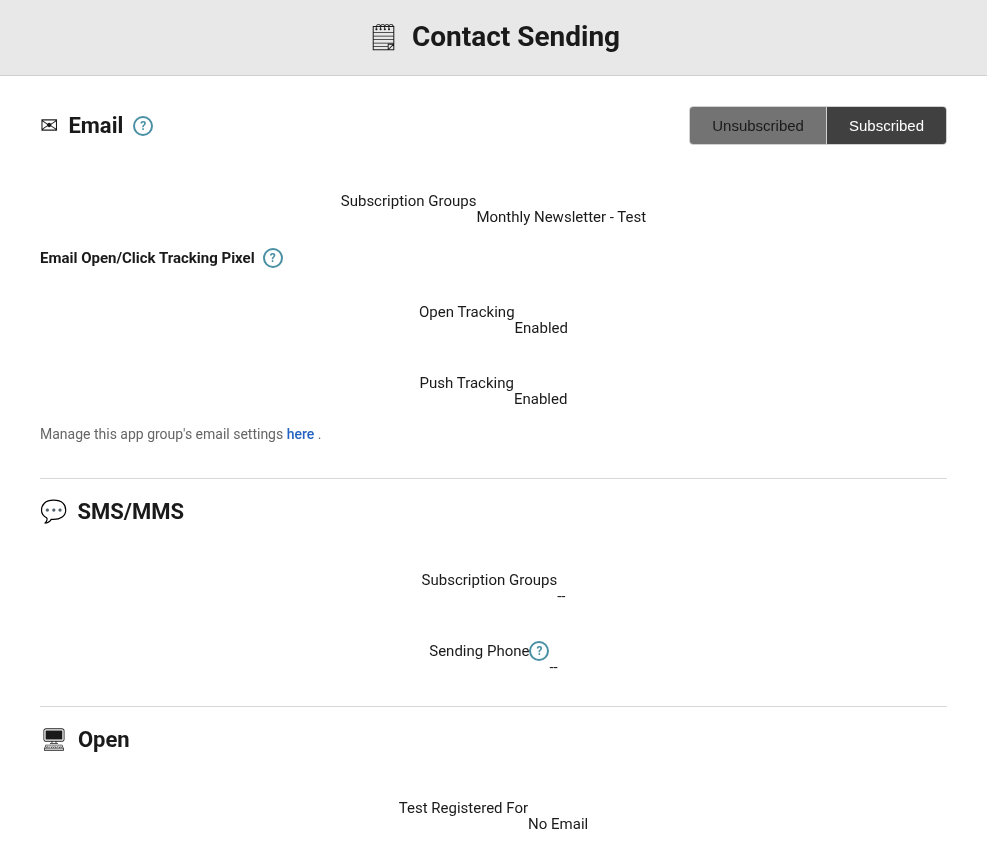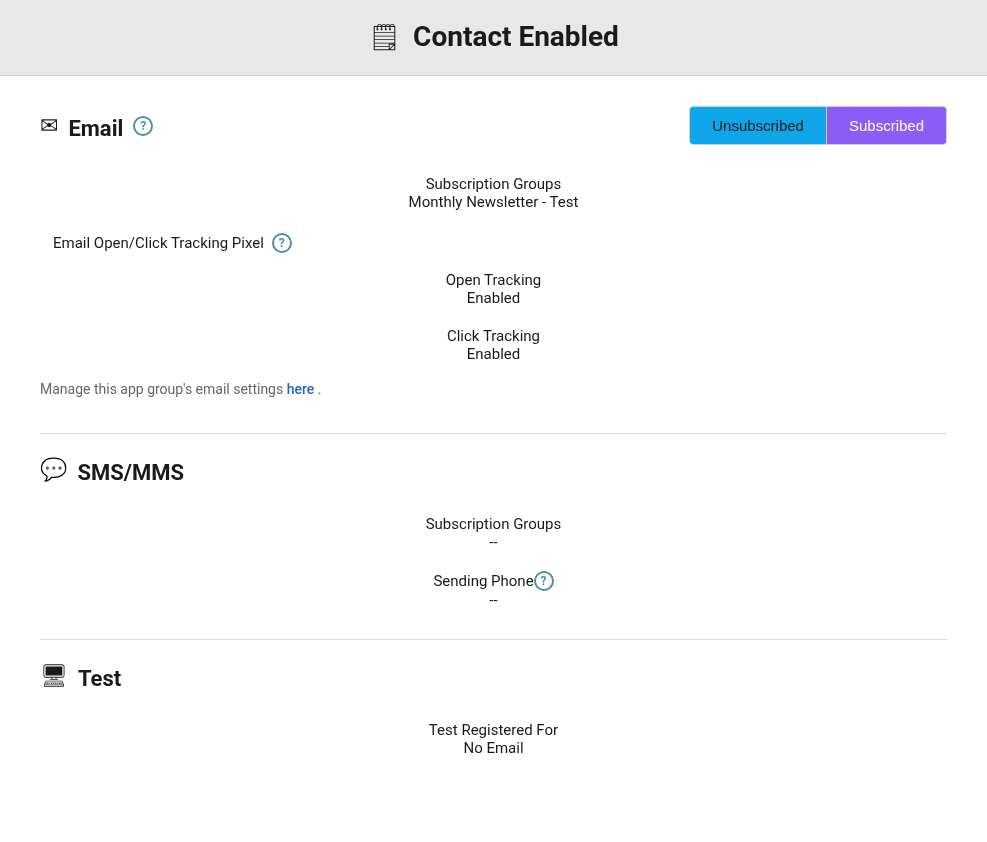--- a/index.html
+++ b/index.html
@@ -61,21 +61,20 @@
 
     .section-icon {
       font-size: 22px;
       color: #1a1a1a;
     }
 
     .section-title {
       font-size: 22px;
       font-weight: 700;
       color: #1a1a1a;
-      margin-top: 6px;
     }
 
     .help-icon {
       display: inline-flex;
       align-items: center;
       justify-content: center;
       width: 20px;
       height: 20px;
       border-radius: 50%;
       border: 2px solid #4a90a4;
@@ -92,65 +91,64 @@
       border-radius: 4px;
       overflow: hidden;
     }
 
     .toggle-btn {
       padding: 10px 22px;
       font-size: 15px;
       font-weight: 500;
       cursor: pointer;
       border: none;
-      background: #0ea5e9;
+      background: #737373;
       color: #1a1a1a;
       transition: background 0.15s;
     }
 
     .toggle-btn.active {
-      background: #8b5cf6;
+      background: #404040;
       color: #ffffff;
     }
 
     .toggle-btn:not(:last-child) {
       border-right: 1px solid #d0d0d0;
     }
 
     .row {
       display: flex;
       justify-content: center;
       align-items: center;
       padding: 10px 0;
-      flex-direction: column;
     }
 
     .row-label {
       font-size: 15px;
       color: #1a1a1a;
       font-weight: 400;
     }
 
     .row-value {
       font-size: 15px;
       color: #1a1a1a;
+      margin-top: 33px;
     }
 
     .subsection-header {
       display: flex;
       align-items: center;
       gap: 8px;
       padding: 12px 0 8px;
     }
 
     .subsection-title {
       font-size: 15px;
-      font-weight: 400;
-      color: #1a1a1a;
-      margin-left: 13px;
+      font-weight: 700;
+      color: #1a1a1a;
     }
 
     .manage-text {
       font-size: 14px;
       color: #666;
       padding: 8px 0 16px;
     }
 
     .manage-text a {
       color: #2563c0;
@@ -170,21 +168,21 @@
 
     .push-section {
       margin-bottom: 10px;
     }
   </style>
 </head>
 <body>
 
 <div class="header">
   <span class="header-icon">🗒</span>
-  <span class="header-title">Contact Enabled</span>
+  <span class="header-title">Contact Sending</span>
 </div>
 
 <div class="content">
 
   <div class="section">
     <div class="section-header">
       <div class="section-title-group">
         <span class="section-icon">✉</span>
         <span class="section-title">Email</span>
         <span class="help-icon">?</span>
@@ -204,21 +202,21 @@
       <span class="subsection-title">Email Open/Click Tracking Pixel</span>
       <span class="help-icon">?</span>
     </div>
 
     <div class="row">
       <span class="row-label">Open Tracking</span>
       <span class="row-value">Enabled</span>
     </div>
 
     <div class="row">
-      <span class="row-label">Click Tracking</span>
+      <span class="row-label">Push Tracking</span>
       <span class="row-value">Enabled</span>
     </div>
 
     <div class="manage-text">
       <span>Manage this app group's email settings</span>
       <a href="#">here</a>
       <span>.</span>
     </div>
   </div>
 
@@ -245,21 +243,21 @@
       <span class="row-value">--</span>
     </div>
   </div>
 
   <hr class="divider">
 
   <div class="section push-section">
     <div class="section-header">
       <div class="section-title-group">
         <span class="section-icon">🖥</span>
-        <span class="section-title">Test</span>
+        <span class="section-title">Open</span>
       </div>
     </div>
 
     <div class="row">
       <span class="row-label">Test Registered For</span>
       <span class="row-value">No Email</span>
     </div>
   </div>
 
 </div>

